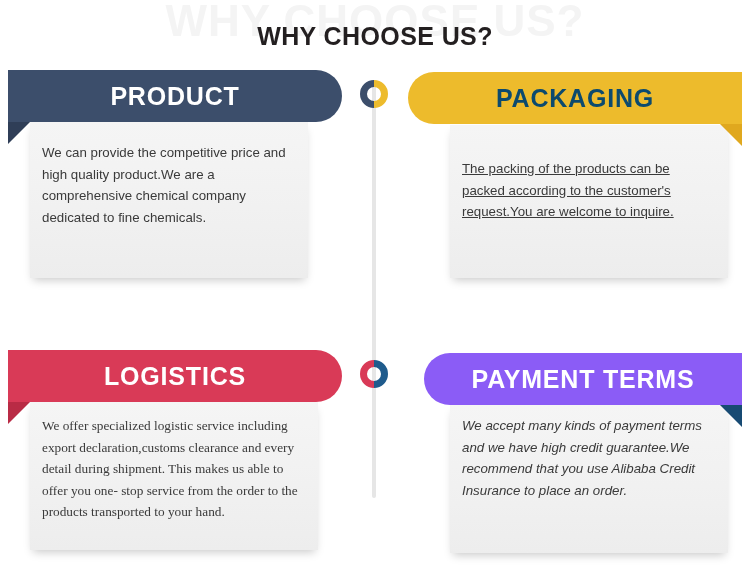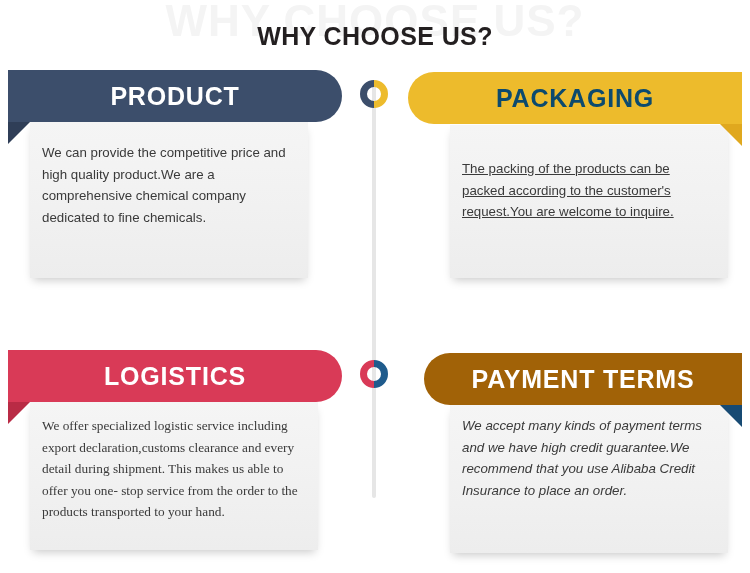--- a/index.html
+++ b/index.html
@@ -183,21 +183,21 @@
     <div class="ribbon to-right" style="left:8px; top:350px; width:334px; background:#d93a57; color:#ffffff;">
       <span>LOGISTICS</span>
     </div>
     <div class="fold left-fold" style="left:8px; top:402px; border-top-color:#b92b45;"></div>
   </div>
 
   <div class="card right">
     <div class="panel" style="left:450px; top:405px; width:278px; height:148px;"></div>
     <div class="panel-text" style="left:462px; top:415px; width:256px;font-style:italic;">We accept many kinds of payment terms and we have high credit guarantee.We recommend that you use Alibaba Credit Insurance to place an order.</div>
 
-    <div class="ribbon to-left" style="left:424px; top:353px; width:318px; background:#a16207; color:#ffffff;">
+    <div class="ribbon to-left" style="left:424px; top:353px; width:318px; background:#8b5cf6; color:#ffffff;">
       <span>PAYMENT TERMS</span>
     </div>
     <div class="fold right-fold" style="left:720px; top:405px; border-top-color:#174a73;"></div>
   </div>
 
   <div class="connector-line"></div>
 
   <div class="ring" style="left:360px; top:80px;">
     <span class="half l">
       <span class="arc" style="border-color:#3c4e6b;"></span>

